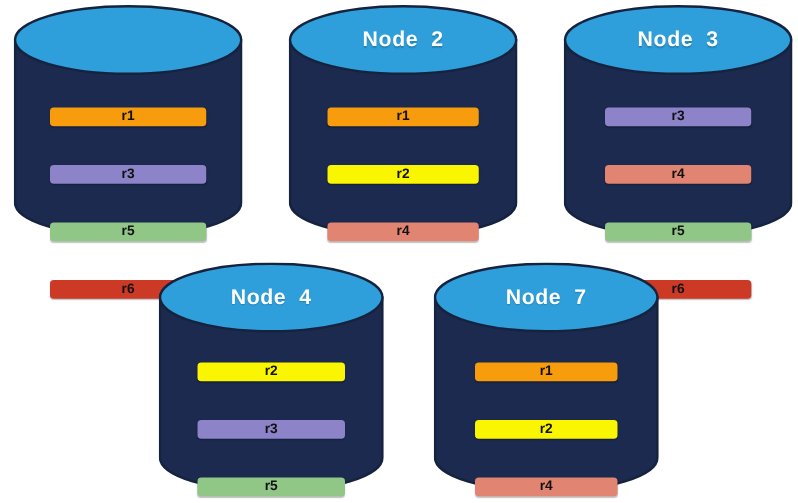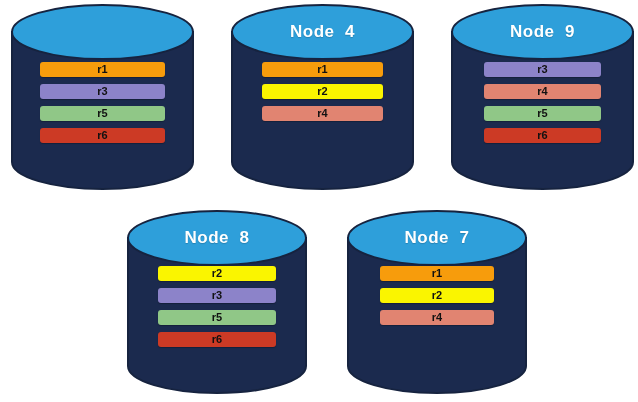--- a/index.html
+++ b/index.html
@@ -67,20 +67,21 @@
   .bar {
     height: 15px;
     border-radius: 3px;
     color: #111111;
     font-size: 11px;
     font-weight: bold;
     line-height: 15px;
     text-align: center;
     margin-bottom: 7px;
     box-shadow: 0 1px 1px rgba(0,0,0,0.25);
+    margin-top: 24px;
   }
   .bar:last-child { margin-bottom: 0; }
 </style>
 </head>
 <body style="background: rgb(255, 255, 255);">
 
 <div id="canvas">
     <div class="node" style="left: 11px; top: 4px; width: 183px; height: 186px;">
       <div class="cyl-wrap">
         <svg class="cyl-svg" viewBox="0 0 183 186" preserveAspectRatio="none">
@@ -95,50 +96,50 @@
         <div class="bar" style="background: rgb(204, 58, 37);">r6</div>
       </div>
     </div>
     <div class="node" style="left: 231px; top: 4px; width: 183px; height: 186px;">
       <div class="cyl-wrap">
         <svg class="cyl-svg" viewBox="0 0 183 186" preserveAspectRatio="none">
           <path d="M 1,28 L 1,158 A 90.5,27 0 0 0 182,158 L 182,28 Z" fill="#1B2A4E" stroke="#16233F" stroke-width="2"></path>
           <ellipse cx="91.5" cy="28" rx="90.5" ry="27" fill="#2E9FDA" stroke="#16233F" stroke-width="2"></ellipse>
         </svg>
       </div>
-      <div class="node-title" style="top: 18px;">Node  4</div>
+      <div class="node-title" style="top: 18px;">Node  2</div>
       <div class="bars" style="top: 58px; padding-left: 31px; padding-right: 31px; box-sizing: border-box;">
         <div class="bar" style="background: rgb(247, 156, 12);">r1</div>
         <div class="bar" style="background: rgb(250, 245, 0);">r2</div>
         <div class="bar" style="background: rgb(225, 132, 113);">r4</div>
       </div>
     </div>
     <div class="node" style="left: 451px; top: 4px; width: 183px; height: 186px;">
       <div class="cyl-wrap">
         <svg class="cyl-svg" viewBox="0 0 183 186" preserveAspectRatio="none">
           <path d="M 1,28 L 1,158 A 90.5,27 0 0 0 182,158 L 182,28 Z" fill="#1B2A4E" stroke="#16233F" stroke-width="2"></path>
           <ellipse cx="91.5" cy="28" rx="90.5" ry="27" fill="#2E9FDA" stroke="#16233F" stroke-width="2"></ellipse>
         </svg>
       </div>
-      <div class="node-title" style="top: 18px;">Node  9</div>
+      <div class="node-title" style="top: 18px;">Node  3</div>
       <div class="bars" style="top: 58px; padding-left: 33px; padding-right: 33px; box-sizing: border-box;">
         <div class="bar" style="background: rgb(140, 131, 201);">r3</div>
         <div class="bar" style="background: rgb(225, 132, 113);">r4</div>
         <div class="bar" style="background: rgb(144, 199, 135);">r5</div>
         <div class="bar" style="background: rgb(204, 58, 37);">r6</div>
       </div>
     </div>
     <div class="node" style="left: 127px; top: 210px; width: 180px; height: 184px;">
       <div class="cyl-wrap">
         <svg class="cyl-svg" viewBox="0 0 180 184" preserveAspectRatio="none">
           <path d="M 1,28 L 1,156 A 89,27 0 0 0 179,156 L 179,28 Z" fill="#1B2A4E" stroke="#16233F" stroke-width="2"></path>
           <ellipse cx="90" cy="28" rx="89" ry="27" fill="#2E9FDA" stroke="#16233F" stroke-width="2"></ellipse>
         </svg>
       </div>
-      <div class="node-title" style="top: 18px;">Node  8</div>
+      <div class="node-title" style="top: 18px;">Node  4</div>
       <div class="bars" style="top: 56px; padding-left: 31px; padding-right: 31px; box-sizing: border-box;">
         <div class="bar" style="background: rgb(250, 245, 0);">r2</div>
         <div class="bar" style="background: rgb(140, 131, 201);">r3</div>
         <div class="bar" style="background: rgb(144, 199, 135);">r5</div>
         <div class="bar" style="background: rgb(204, 58, 37);">r6</div>
       </div>
     </div>
     <div class="node" style="left: 347px; top: 210px; width: 180px; height: 184px;">
       <div class="cyl-wrap">
         <svg class="cyl-svg" viewBox="0 0 180 184" preserveAspectRatio="none">

